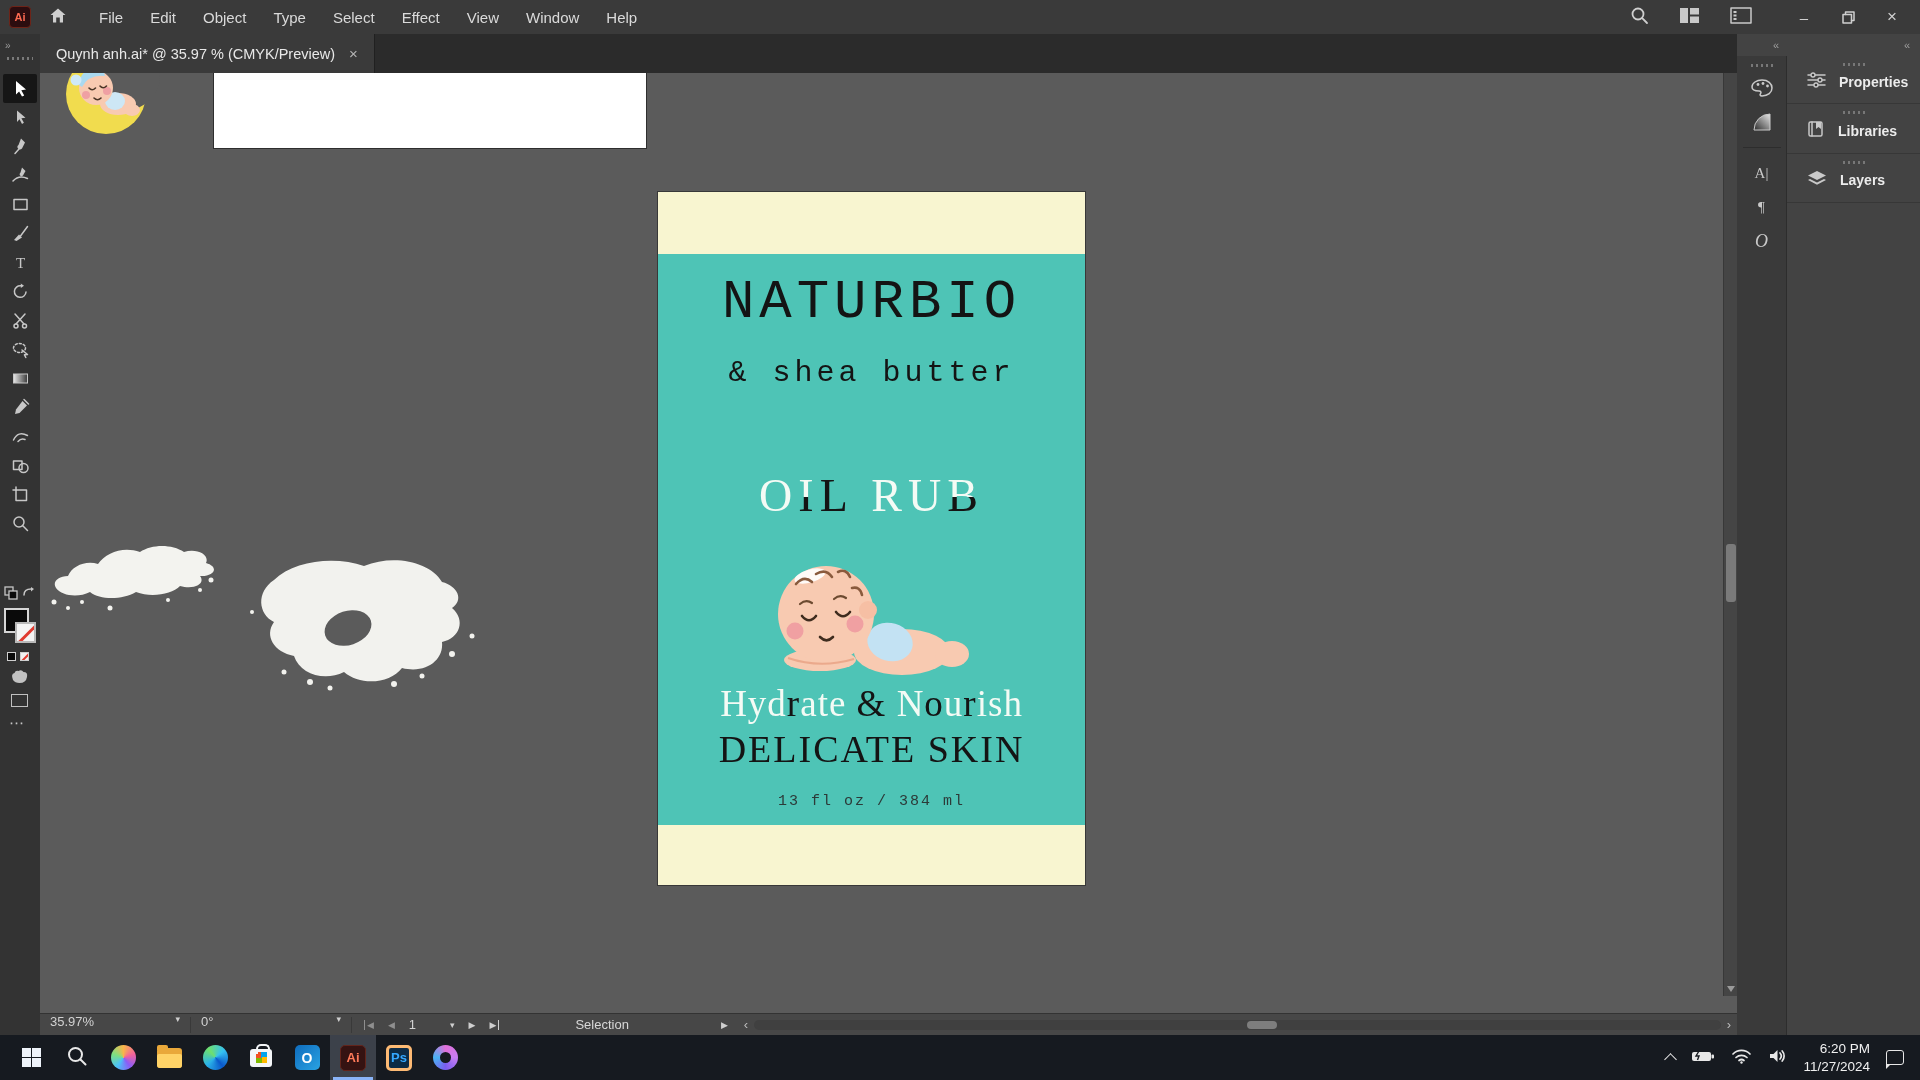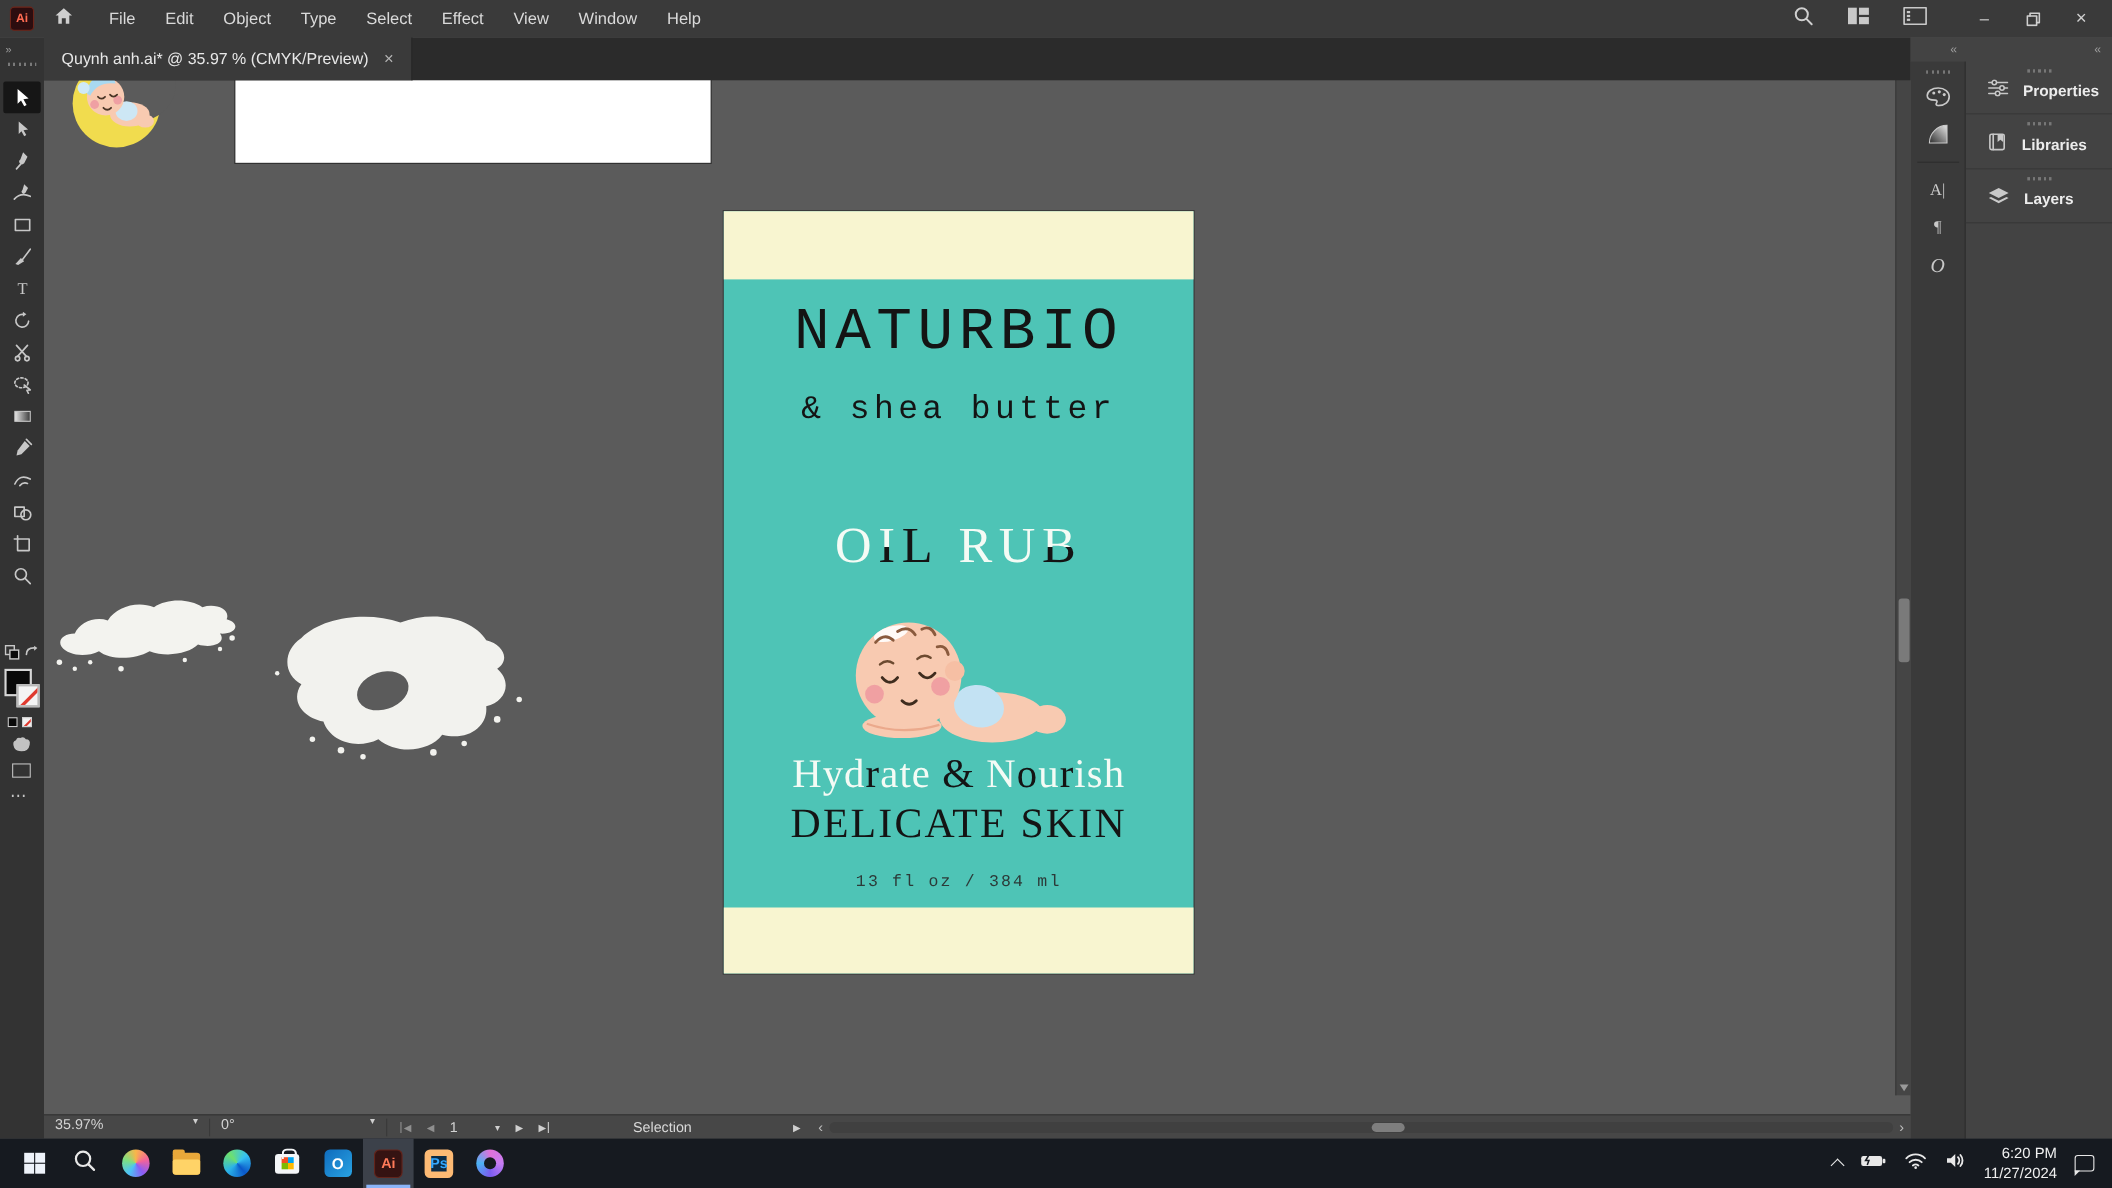--- a/index.html
+++ b/index.html
@@ -164,21 +164,21 @@
         background:#ffd367}
   .storebag{position:relative;width:22px;height:18px;background:#f4f6f8;border-radius:3px;
         display:flex;align-items:center;justify-content:center}
   .storebag::before{content:"";position:absolute;top:-5px;left:6px;width:10px;height:8px;
         border:2px solid #f4f6f8;border-bottom:none;border-radius:5px 5px 0 0}
   .storegrid{width:11px;height:11px;background:conic-gradient(#00a4ef 0 25%,#ffb900 0 50%,#7fba00 0 75%,#f25022 0)}
   .outlook{width:25px;height:25px;border-radius:5px;background:linear-gradient(135deg,#0f6cbd,#29a3e3);
         color:#fff;font-weight:bold;font-size:14px;display:flex;align-items:center;justify-content:center}
   .ai-tile{width:26px;height:26px;border-radius:5px;background:#351312;border:1px solid #63241b;
         color:#ff7a59;font-weight:bold;font-size:13px;display:flex;align-items:center;justify-content:center}
-  .ps-tile{width:26px;height:26px;border-radius:5px;background:#0d2b45;border:6px solid #fdba74;
+  .ps-tile{width:26px;height:26px;border-radius:5px;background:#0d2b45;border:3px solid #fdba74;
         color:#34a8ff;font-weight:bold;font-size:13px;display:flex;align-items:center;justify-content:center}
   .tray{margin-left:auto;display:flex;align-items:center;gap:16px;padding-right:16px}
   .chev-up{width:9px;height:9px;border-left:1.7px solid #e8e8e8;border-top:1.7px solid #e8e8e8;
         transform:rotate(45deg);margin-top:4px}
   .clock{text-align:right;font-size:13.5px;line-height:1.3;color:#f0f0f0}
   .notif{width:18px;height:15px;border:1.6px solid #e8e8e8;border-radius:3px 3px 3px 0;position:relative}
   .notif::after{content:"";position:absolute;left:-1px;bottom:-5px;border-left:5px solid #e8e8e8;
         border-top:0 solid transparent;border-bottom:5px solid transparent}
 
   .ico-stroke{stroke:#c7c7c7;fill:none;stroke-width:1.5;stroke-linecap:round;stroke-linejoin:round}

